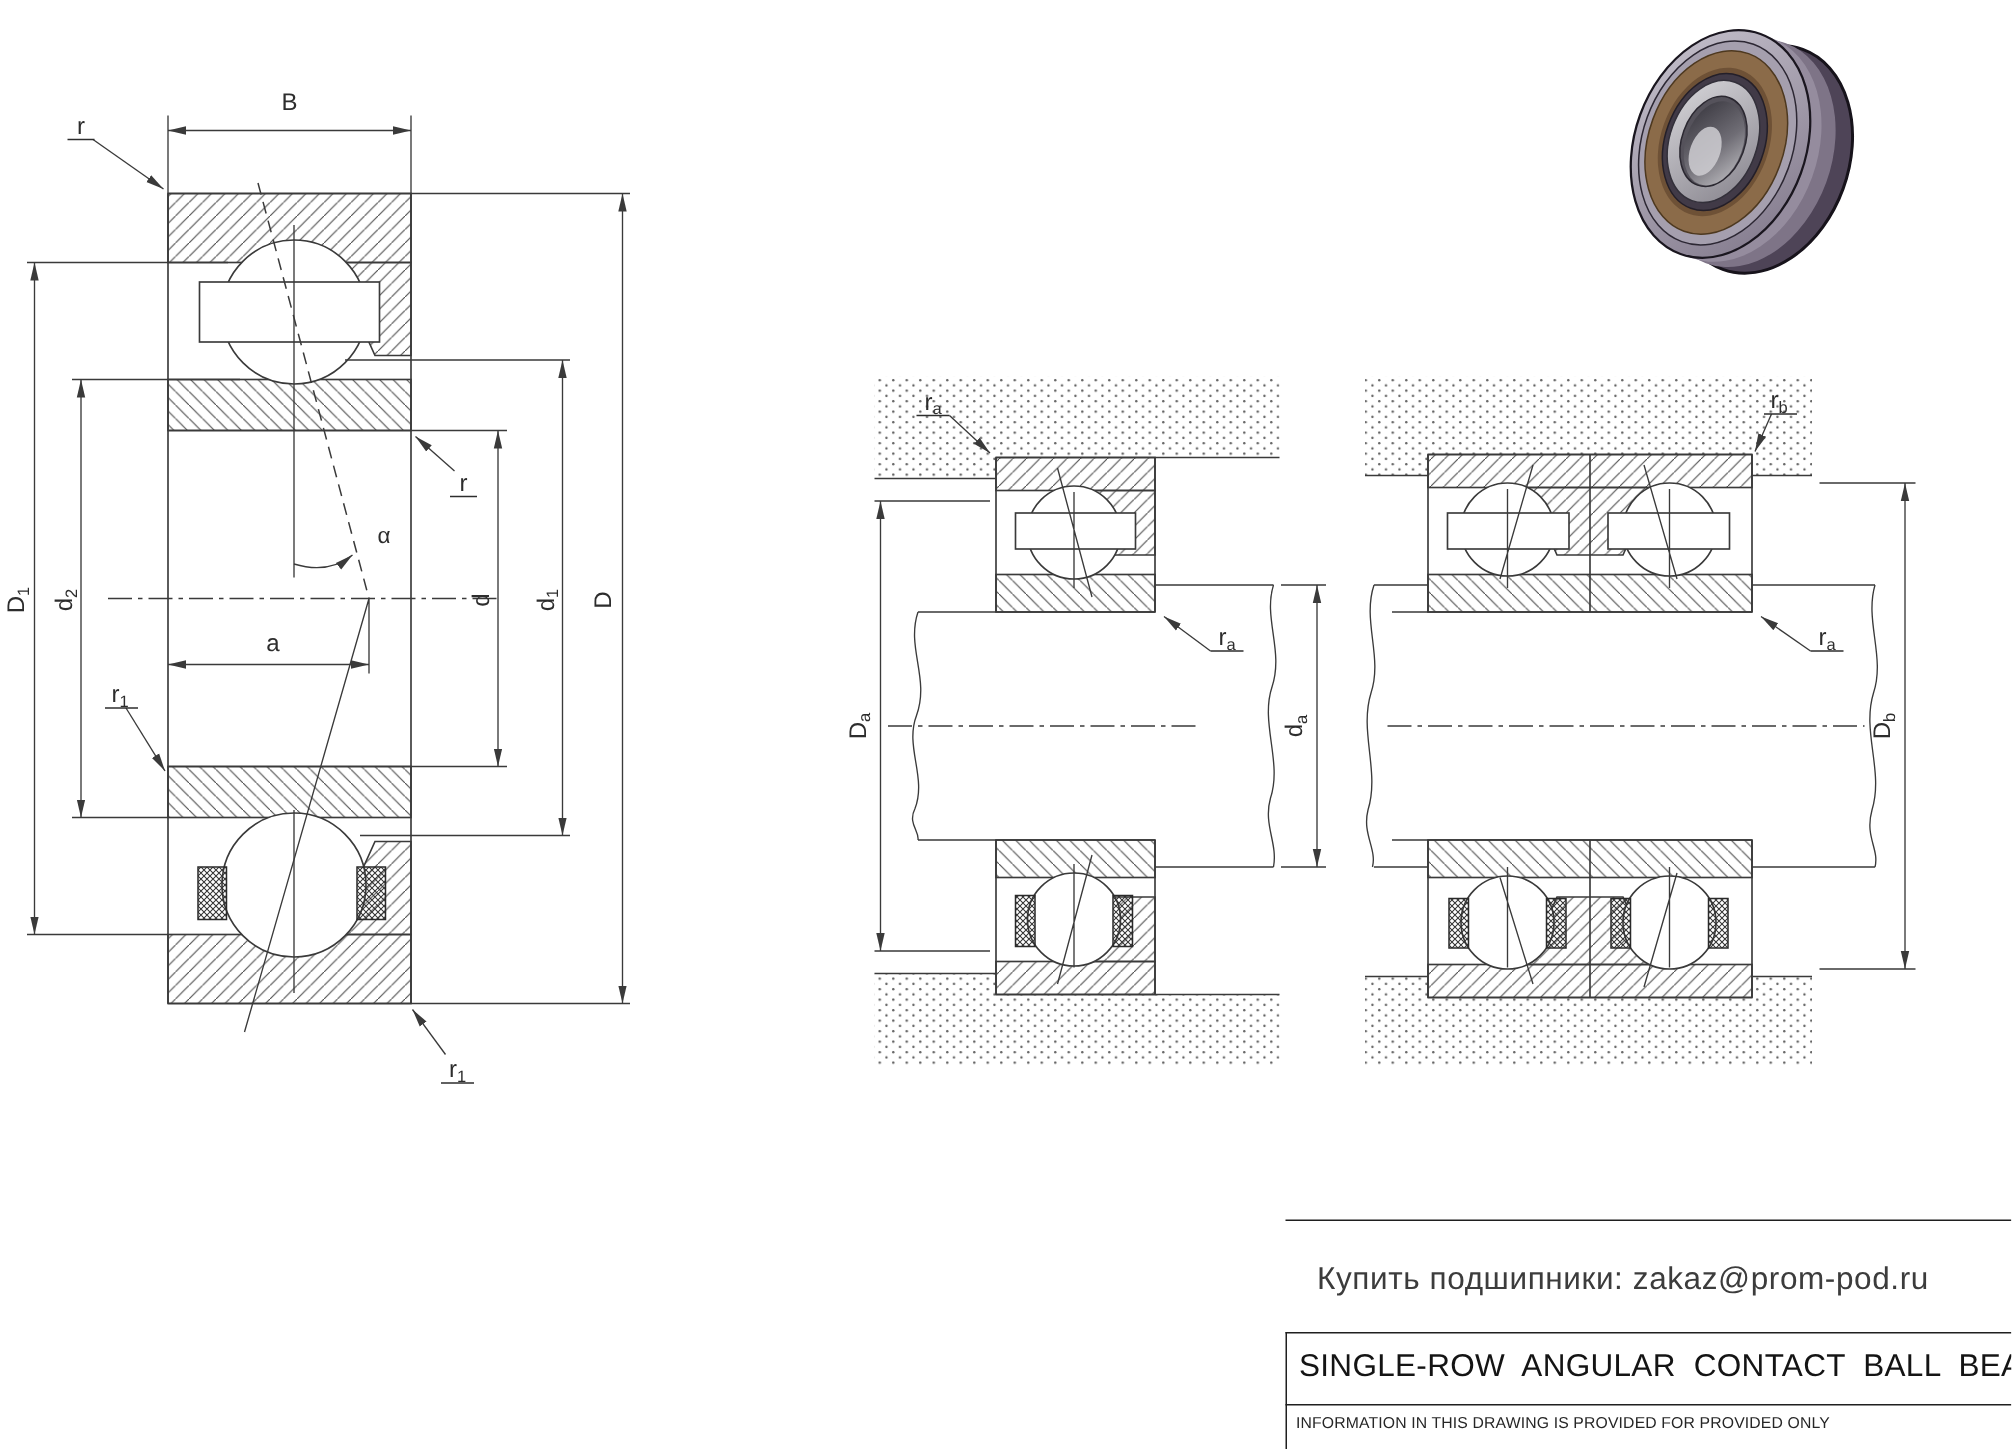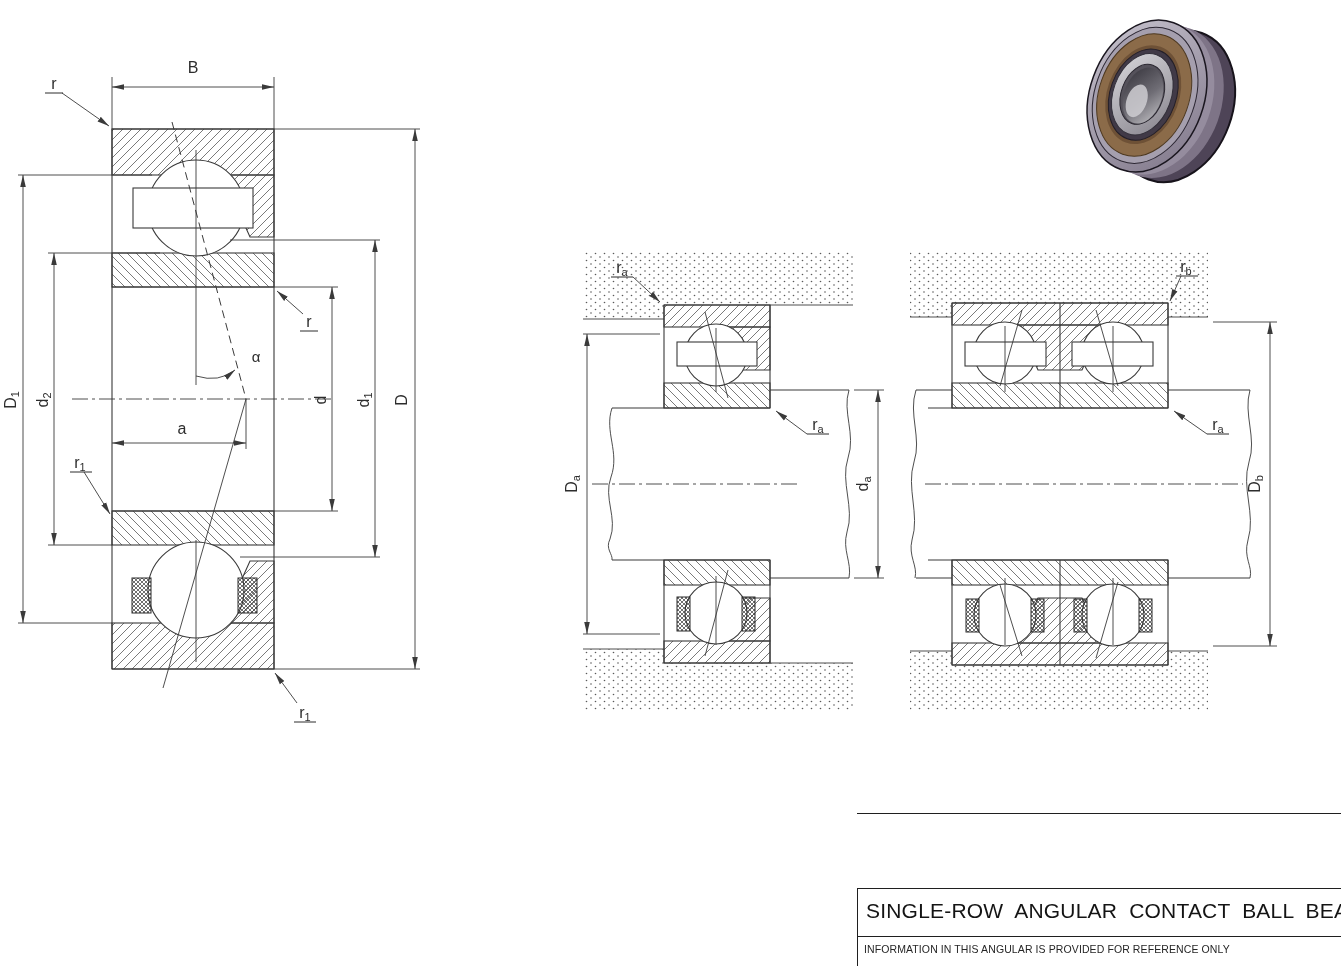--- a/index.html
+++ b/index.html
@@ -231,19 +231,20 @@
 
     <text class="dim" x="1186" y="272" text-anchor="middle"><tspan>r</tspan><tspan class="sub" dy="3">b</tspan></text>
     <line class="ul" x1="1176" y1="276" x2="1198" y2="276"></line>
     <text class="dim" x="1218" y="430" text-anchor="middle"><tspan>r</tspan><tspan class="sub" dy="3">a</tspan></text>
     <line class="ul" x1="1207" y1="434" x2="1229" y2="434"></line>
     <text class="dim" transform="translate(1260,484) rotate(-90)" text-anchor="middle"><tspan>D</tspan><tspan class="sub" dy="3">b</tspan></text>
   </g>
 </svg>
 
   <div class="hl" style="left:857px;top:813px;width:484px;"></div>
+  <div class="contact">Купить подшипники: zakaz@prom-pod.ru</div>
   <div class="hl" style="left:857px;top:888px;width:484px;"></div>
   <div class="vl" style="left:857px;top:888px;height:78px;"></div>
   <div class="block-title">SINGLE-ROW ANGULAR CONTACT BALL BEARINGS</div>
   <div class="hl" style="left:857px;top:936px;width:484px;"></div>
-  <div class="block-note">INFORMATION IN THIS ANGULAR IS PROVIDED FOR REFERENCE ONLY</div>
+  <div class="block-note">INFORMATION IN THIS DRAWING IS PROVIDED FOR PROVIDED ONLY</div>
 
 </div>
 
 </body></html>

